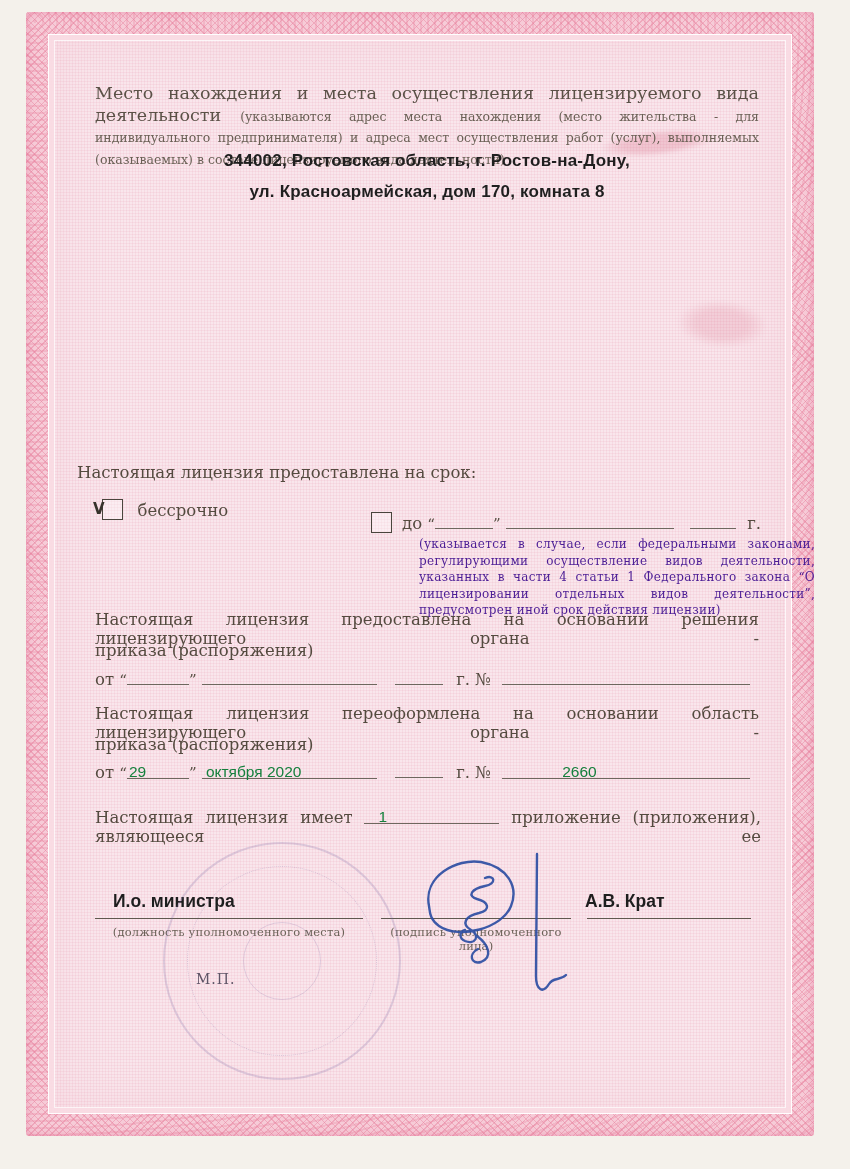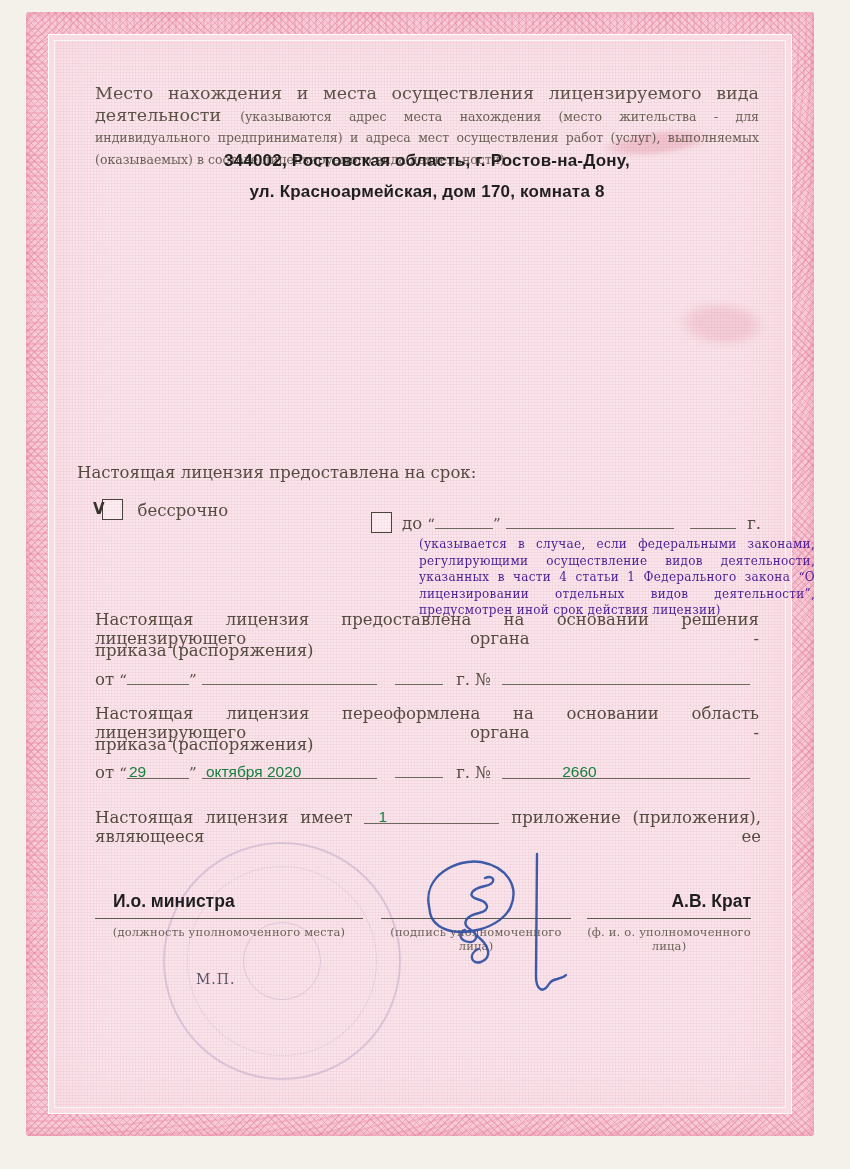--- a/index.html
+++ b/index.html
@@ -73,21 +73,21 @@
     font-size:15.5px; color:#15803d; position:relative; top:-1px;
     display:inline-block; white-space:nowrap;
   }
   .pl2{padding-left:2px;} .pl4{padding-left:4px;} .pl14{padding-left:14px;} .pl38{padding-left:38px;} .pl60{padding-left:60px;}
   
   .sig-name {
     font-family:"Liberation Sans", sans-serif; font-weight:700;
     font-size:17.5px; color:#1e1e1e;
   }
   .sn-left { left:113px; top:891px; }
-  .sn-right { left:585px; top:891px; width:166px; text-align:right; }
+  .sn-right { left:585px; top:891px; width:166px; }
   .sig-line { top:918px; height:0; border-top:1.3px solid #5f584e; }
   .sl1 { left:95px; width:268px; } .sl2 { left:381px; width:190px; } .sl3 { left:587px; width:164px; }
   .cap { top:925px; text-align:center; font-size:11.5px; color:#6b6157; letter-spacing:.2px; }
   
   .stamp {
     left:163px; top:842px; width:234px; height:234px; border-radius:50%;
     border:2px solid rgba(122,100,160,.38); opacity:.6; filter:blur(.5px);
   }
   .stamp::before {
     content:""; position:absolute; inset:22px; border-radius:50%;
@@ -170,21 +170,20 @@
     <span>приложение (приложения), являющееся ее</span>
   </div>
 
   <div class="abs sig-name sn-left">И.о. министра</div>
   <div class="abs sig-name sn-right">А.В. Крат</div>
   <div class="abs sig-line sl1"></div>
   <div class="abs sig-line sl2"></div>
   <div class="abs sig-line sl3"></div>
   <div class="abs cap sl1">(должность уполномоченного места)</div>
   <div class="abs cap sl2">(подпись уполномоченного лица)</div>
-  <div class="abs cap sl3">(ф. и. о. уполномоченного лица)</div>
 
   <div class="abs stamp"></div>
   <div class="abs mp">М.П.</div>
 
   <svg class="abs ink" width="170" height="170" viewBox="0 0 170 170">
     <g fill="none" stroke="#2e4fa3" stroke-width="2.4" stroke-linecap="round" opacity="0.92">
       <path d="M 14,58 C 8,28 42,10 66,14 C 92,19 104,38 96,58 C 88,80 44,92 24,78 C 14,71 15,63 14,58"></path>
       <path d="M 70,30 C 80,26 82,36 70,38 C 56,41 52,48 62,51 C 74,54 76,62 64,65 C 50,68 46,76 56,82 C 66,88 60,97 50,93 C 44,90 44,84 50,82"></path>
       <path d="M 62,88 C 74,97 78,109 66,114 C 56,117 53,106 63,101"></path>
       <path d="M 122,6 L 121,128 C 121,142 128,146 134,136 C 138,129 145,133 151,127"></path>

